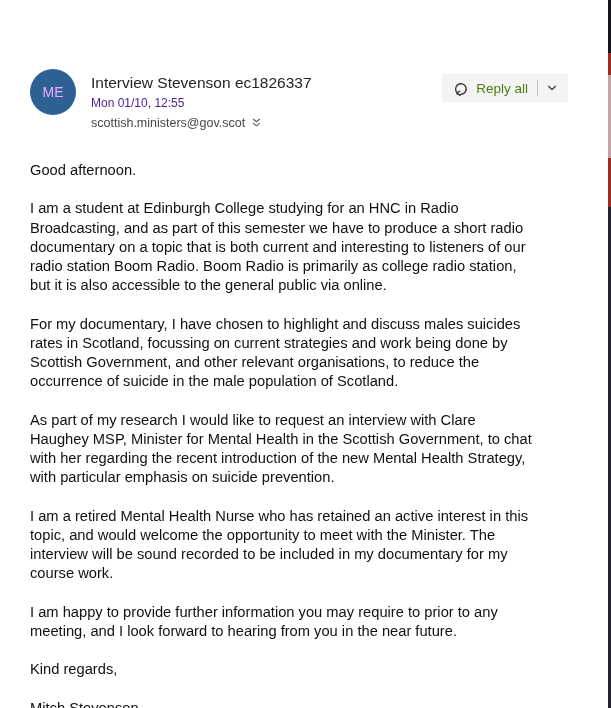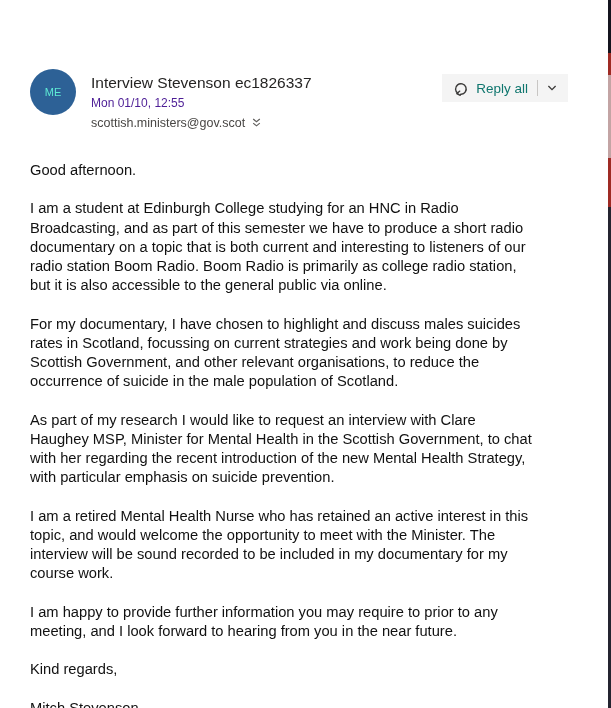--- a/index.html
+++ b/index.html
@@ -33,22 +33,22 @@
   }
 
   .avatar {
     position: absolute;
     left: 0;
     top: 0;
     width: 46px;
     height: 46px;
     border-radius: 50%;
     background: #2d6196;
-    color: #5eead4;
-    font-size: 11px;
+    color: #f0abfc;
+    font-size: 14px;
     display: flex;
     align-items: center;
     justify-content: center;
     cursor: pointer;
     user-select: none;
   }
 
   .sender-block {
     position: absolute;
     left: 61px;
@@ -101,21 +101,21 @@
   }
 
   .replyall-main {
     display: flex;
     align-items: center;
     gap: 7px;
   }
 
   .replyall-label {
     font-size: 13.5px;
-    color: #0f766e;
+    color: #4d7c0f;
     white-space: nowrap;
   }
 
   .btn-divider {
     width: 1px;
     height: 16px;
     background: #c8c6c4;
     margin: 0 7px 0 9px;
   }
 

